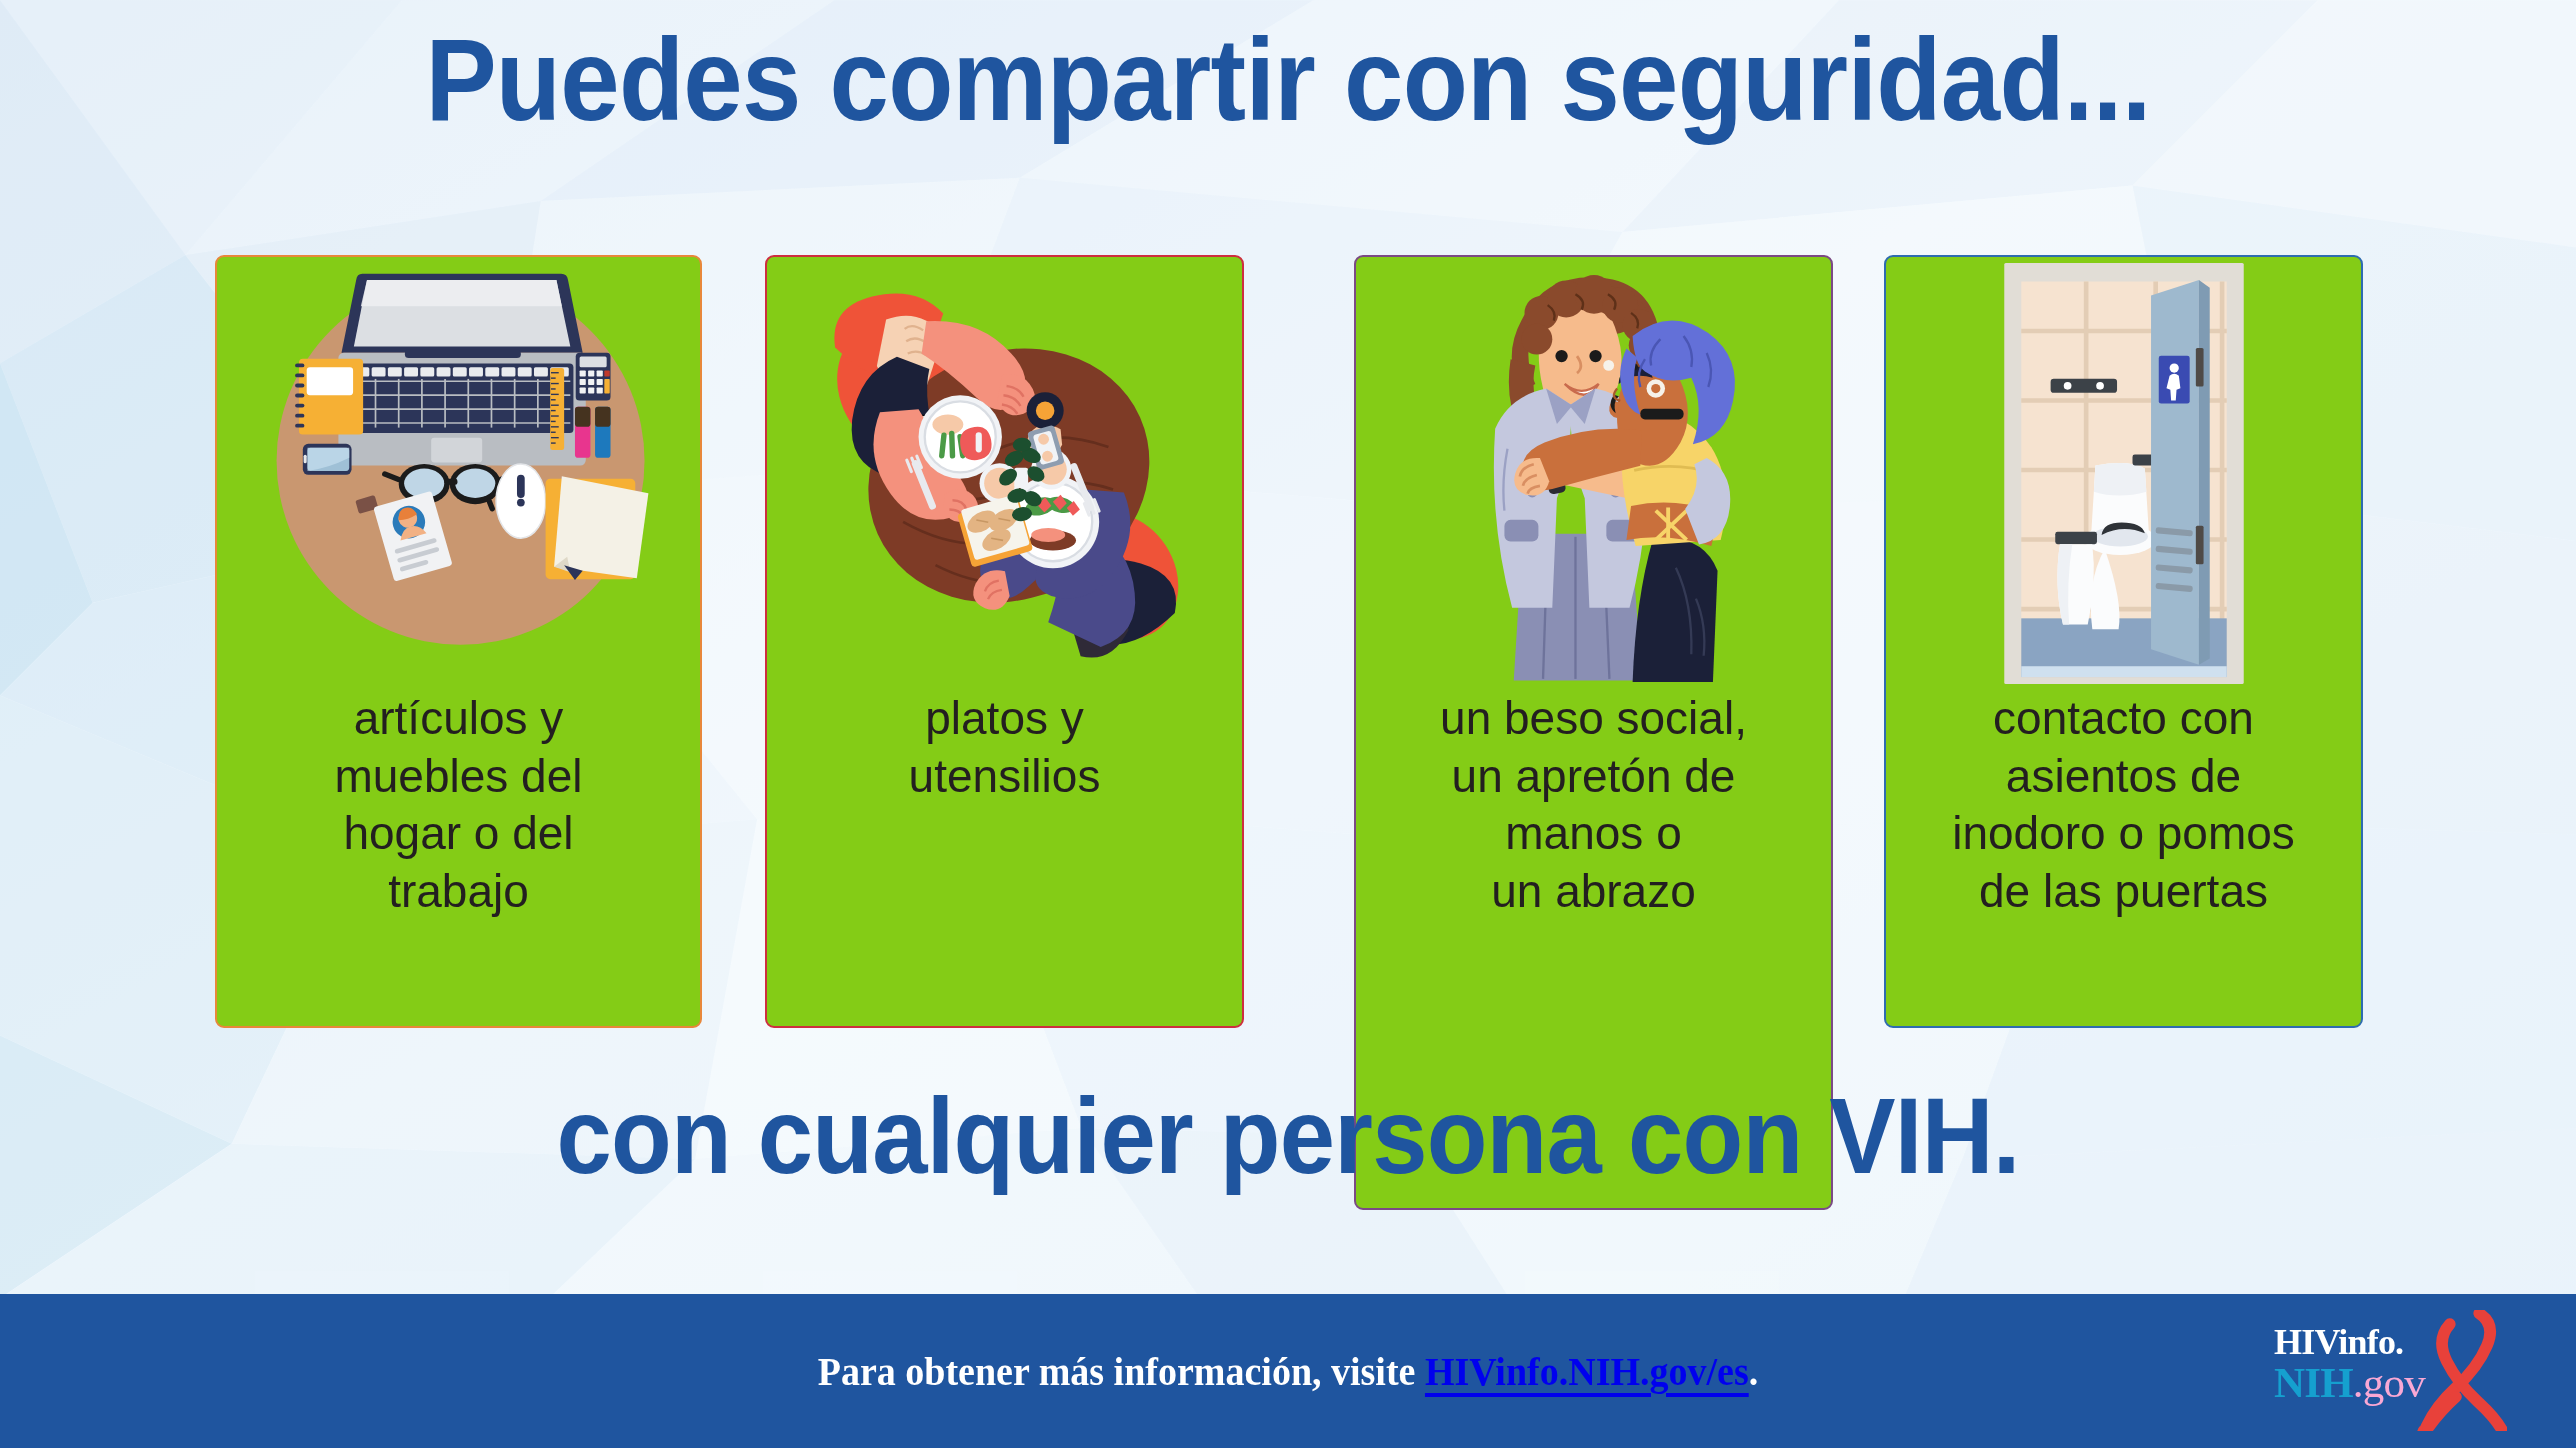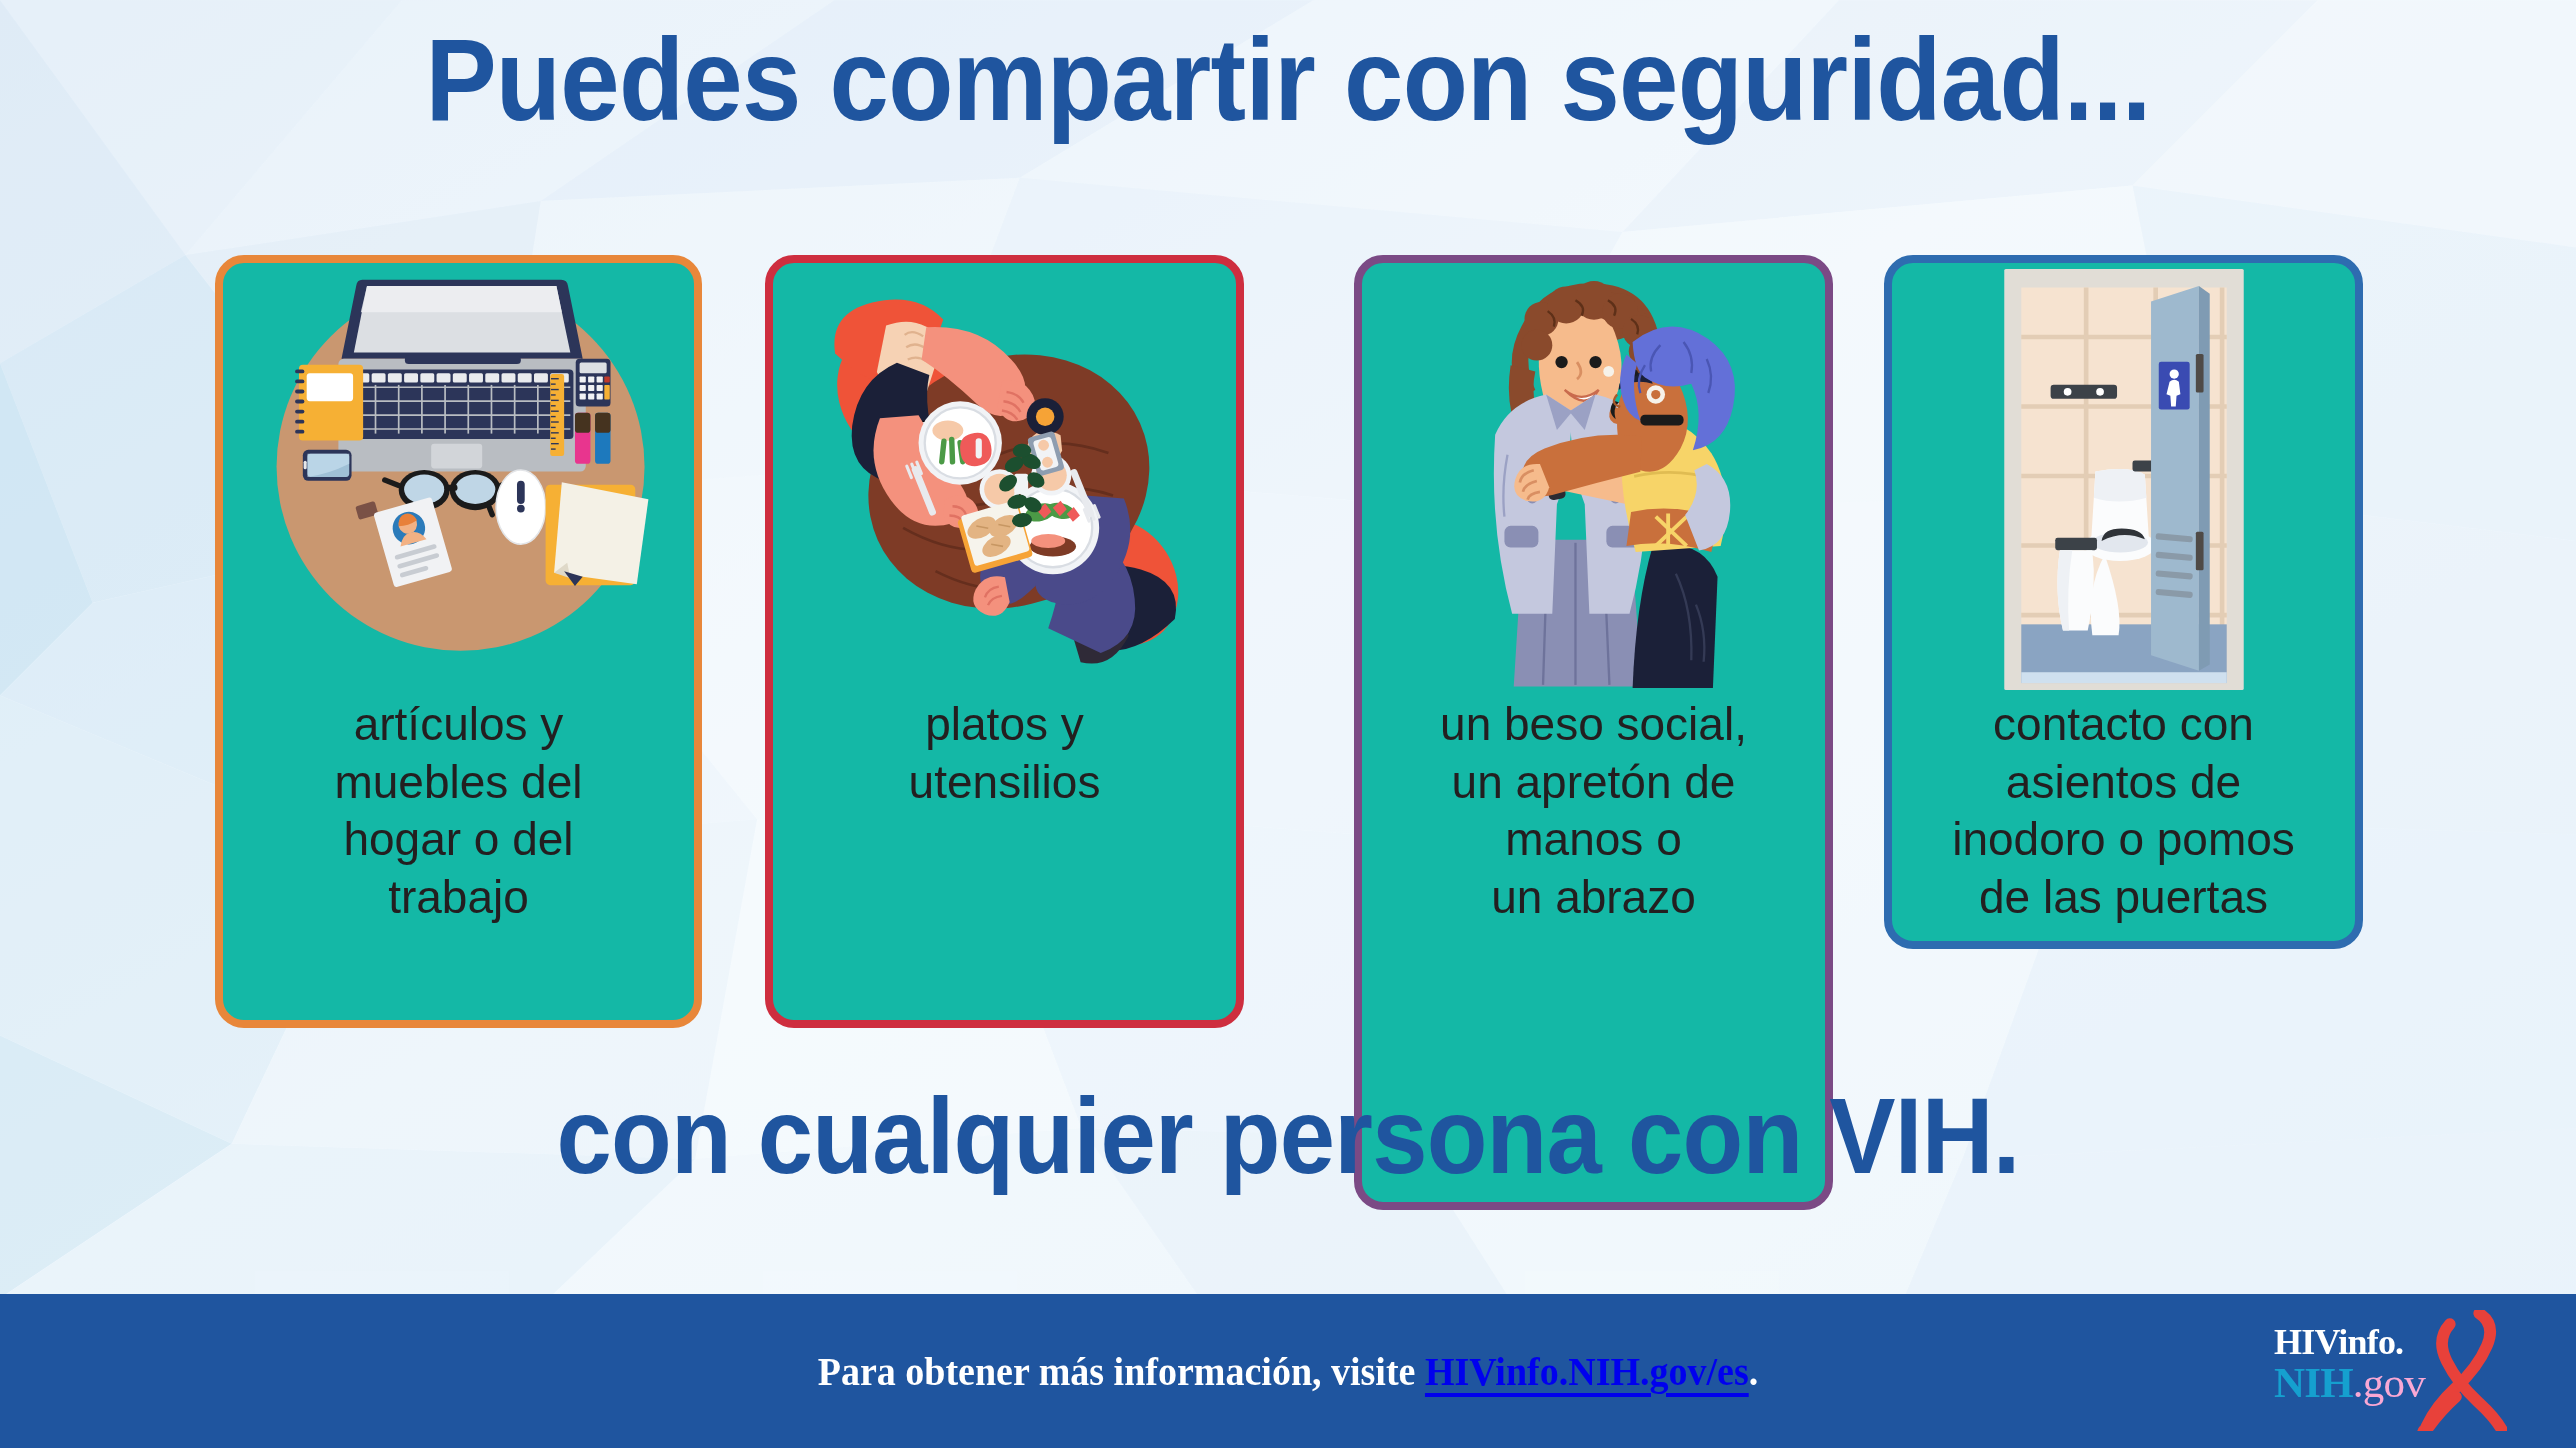--- a/index.html
+++ b/index.html
@@ -30,23 +30,23 @@
   }
   #headline-bottom{
     top:1082px;font-size:108px;line-height:1.0;
     transform:scaleX(0.92);
   }
 
   
   .cards{position:absolute;top:255px;left:0;width:2576px;height:780px;}
   .card{
     position:absolute;top:0;
-    background:#14b8a6;
-    border-radius:29px;
-    border:8px solid #a21caf;
+    background:#84cc16;
+    border-radius:9px;
+    border:2px solid #a21caf;
     box-sizing:border-box;
     display:flex;flex-direction:column;align-items:center;
   }
   .card-art{
     width:100%;height:433px;
     display:flex;align-items:center;justify-content:center;
     overflow:hidden;
     flex:none;
   }
   .card-art svg{display:block;}
@@ -57,21 +57,21 @@
     line-height:1.25;
     font-weight:normal;
     padding:0 10.8px;
     white-space:pre-line;
     flex:none;
   }
 
   #card-1{left:215px;width:487px;height:773px;border-color:#e8873a;}
   #card-2{left:765px;width:479px;height:773px;border-color:#ce2e3f;}
   #card-3{left:1354px;width:479px;height:955px;border-color:#7b4a85;}
-  #card-4{left:1884px;width:479px;height:694px;border-color:#2e6cb0;}
+  #card-4{left:1884px;width:479px;height:773px;border-color:#2e6cb0;}
 
   #card-2 .card-caption{padding-top:0;}
 
   
   .footer{
     position:absolute;left:0;bottom:0;width:2576px;height:155px;
     background:#1f559f;z-index:3;font-family:Liberation Serif, serif;
   }
   .footer-text{
     position:absolute;left:0;top:0;width:2576px;height:155px;

